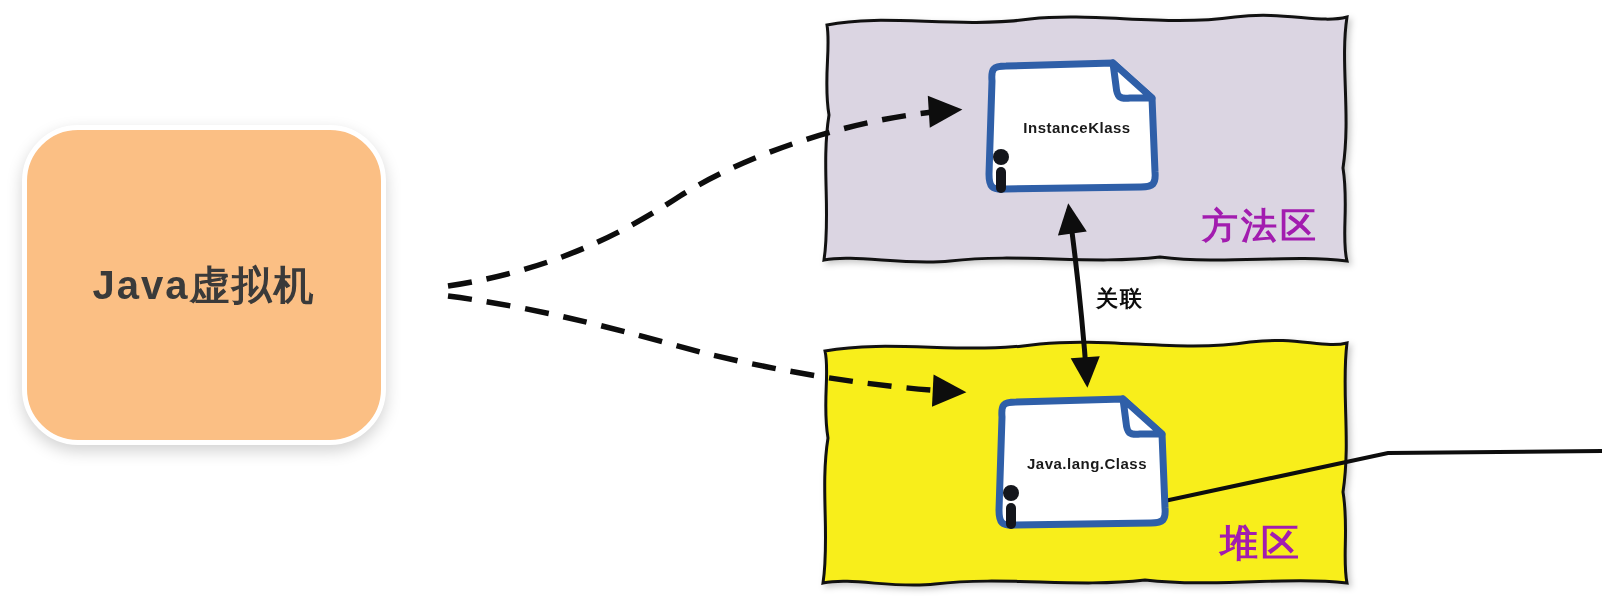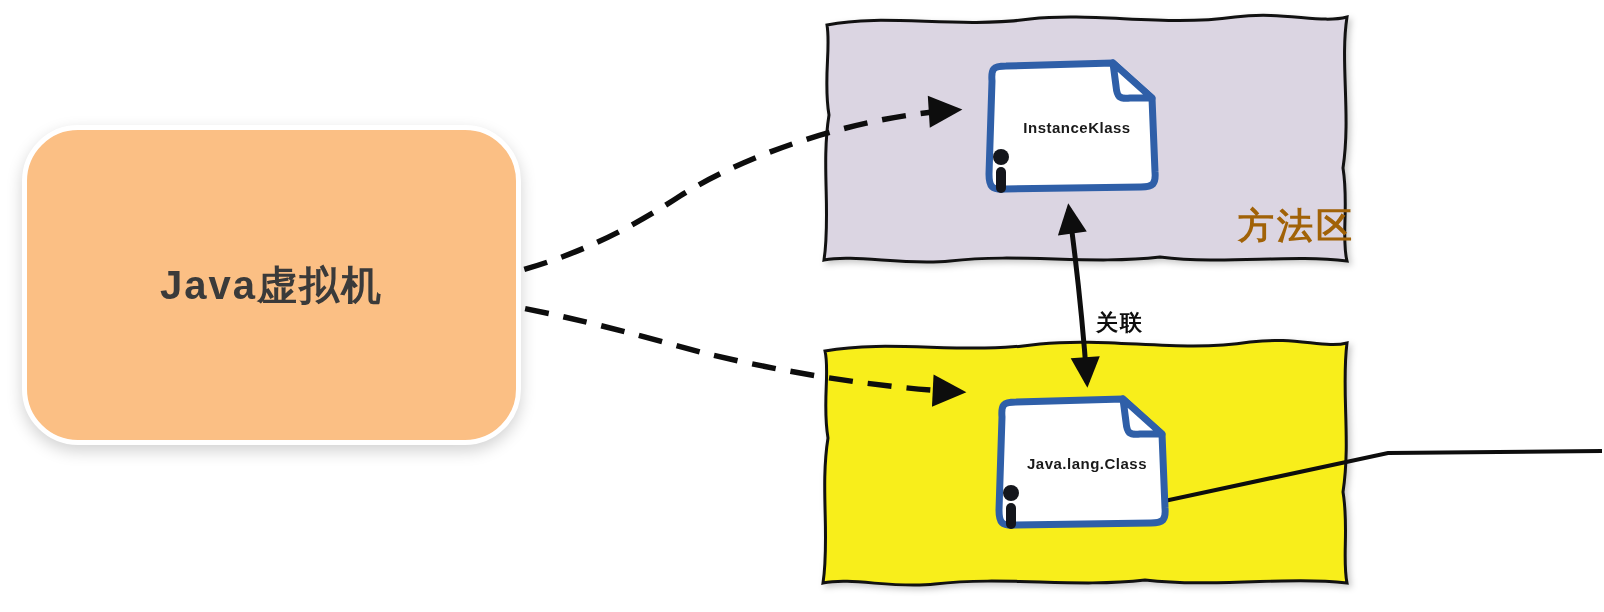--- a/index.html
+++ b/index.html
@@ -6,42 +6,41 @@
   html,body { width:1604px; height:612px; }
   body {
     background:#ffffff;
     font-family:"Liberation Sans", sans-serif;
     overflow:hidden;
   }
   .canvas { position:relative; width:1604px; height:612px; }
   svg.layer { position:absolute; left:0; top:0; width:1604px; height:612px; }
 
   .jvm-box {
-    position:absolute; left:22px; top:125px; width:499px; height:320px;
+    position:absolute; left:22px; top:125px; width:364px; height:320px;
     background:var(--jvm-bg,#FBBF84);
     border:5px solid #ffffff;
     border-radius:56px;
     box-shadow:0 6px 16px rgba(0,0,0,.18);
     display:flex; align-items:center; justify-content:center;
   }
   .jvm-label {
     font-size:40px; font-weight:bold; color:#3a3a3a; letter-spacing:2px;
   }
 
   .region-label {
-    position:absolute; font-weight:bold; color:#a16207; letter-spacing:3px;
+    position:absolute; font-weight:bold; color:#a21caf; letter-spacing:3px;
     white-space:nowrap;
-    margin-left:36px;
   }
   .method-area-label { left:1202px; top:202px; font-size:36px; }
   .heap-label { left:1220px; top:518px; font-size:38px; }
 
   .assoc-label {
     position:absolute; left:1096px; top:284px;
-    font-size:22px; font-weight:bold; color:#0d0d0d; letter-spacing:2px;margin-top:24px;
+    font-size:22px; font-weight:bold; color:#0d0d0d; letter-spacing:2px;
   }
   .static-field-label {
     position:absolute; left:1382px; top:411px; width:196px;
     text-align:center; font-size:23px; font-weight:bold; color:#0d0d0d;
     letter-spacing:1px; white-space:nowrap;
   }
 
   .region-shape { stroke:#111111; stroke-width:3; filter:drop-shadow(3px 3px 3px rgba(0,0,0,.22)); }
   .doc-body { fill:#ffffff; stroke:var(--doc-stroke,#2F5FA8); stroke-width:7; stroke-linejoin:round; }
   .doc-text { font-family:"Liberation Sans", sans-serif; font-size:15px; font-weight:bold; fill:#1a1a1a; letter-spacing:.5px; }
@@ -98,17 +97,18 @@
       </g>
       <text class="doc-text" x="95" y="76" text-anchor="middle">Java.lang.Class</text>
     </g>
   </svg>
 
   <div class="jvm-box">
     <span class="jvm-label">Java虚拟机</span>
   </div>
 
   <div class="region-label method-area-label">方法区</div>
+  <div class="region-label heap-label">堆区</div>
 
   <div class="assoc-label">关联</div>
 
 
 </div>
 
 </body></html>

